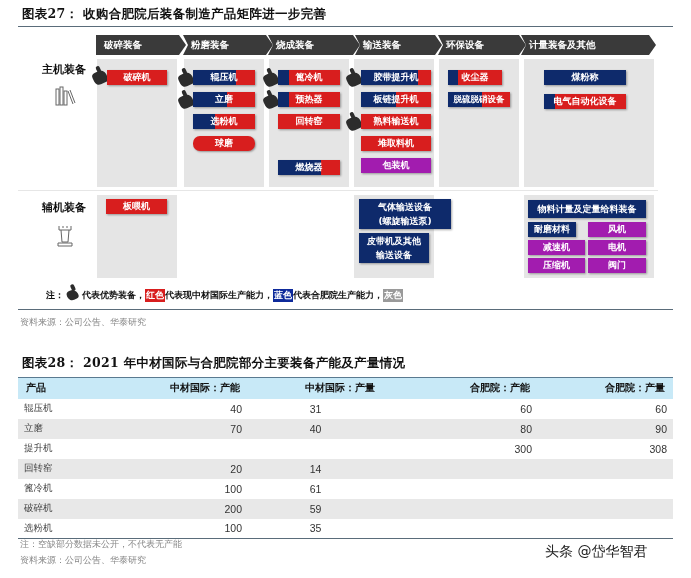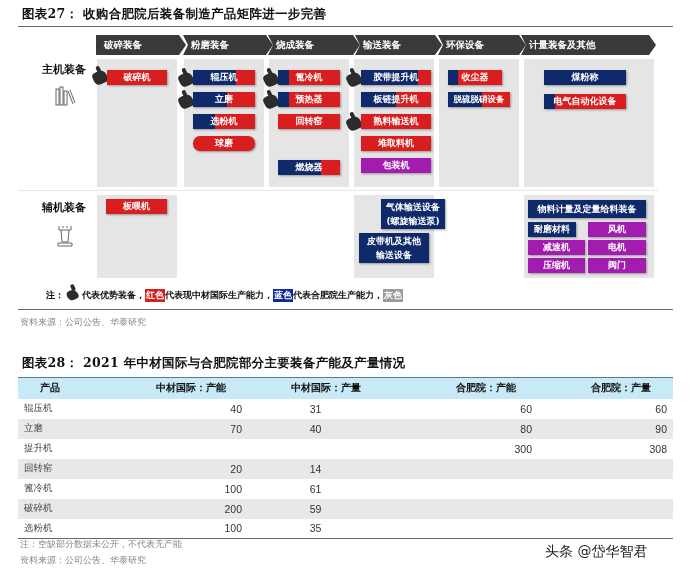--- a/index.html
+++ b/index.html
@@ -36,21 +36,21 @@
     .hand::before {
       content: ""; position: absolute; left: 7px; top: -5px; width: 4px; height: 7px; background: #2c2c2c;
       border-radius: 2px;
     }
     .note { font-size: 9px; font-weight: bold; color: #111; }
     .src { font-size: 9px; color: #888; font-family: "DejaVu Serif", serif; }
     .legend-swatch { padding: 0 1px; color: #fff; }
     
     table.data { position: absolute; left: 18px; top: 377px; width: 655px; border-collapse: collapse; }
     table.data th {
-      background: #c8e9f7; font-size: 10px; font-weight: bold; height: 21px; padding: 0 22px;
+      background: #c8e9f7; font-size: 10px; font-weight: bold; height: 21px; padding: 0 8px;
       font-family: "DejaVu Serif", serif; border-top: 1.5px solid #5a7a90;
     }
     table.data td { font-size: 10.5px; height: 20px; padding: 0 6px; font-family: "Liberation Sans", sans-serif; color: #333; }
     table.data td.name { font-family: "DejaVu Serif", serif; font-size: 9.5px; color: #444; }
     table.data tr:nth-child(even) td { background: #e8e8e8; }
     table.data tbody tr:last-child td { border-bottom: 1.5px solid #5a6c7a; }
     .c1 { text-align: left; width: 110px; }
     .c2 { text-align: right; width: 120px; }
     .c3 { text-align: right; width: 135px; }
     .c4 { text-align: right; width: 155px; }
@@ -133,21 +133,21 @@
 <div class="abs box gray" style="left:361px; top:158px; width:70px;">包装机</div>
 
 <div class="abs box" style="left:448px; top:70px; width:54px; background:linear-gradient(90deg,#0e2a6b 0 18%,#d81e1e 18% 100%);">收尘器</div>
 <div class="abs box" style="left:448px; top:92px; width:62px; background:linear-gradient(90deg,#0e2a6b 0 55%,#d81e1e 55% 100%); font-size:8.5px;">脱硫脱硝设备</div>
 
 <div class="abs box blue" style="left:544px; top:70px; width:82px;">煤粉称</div>
 <div class="abs box" style="left:544px; top:94px; width:82px; background:linear-gradient(90deg,#0e2a6b 0 13%,#d81e1e 13% 100%);">电气自动化设备</div>
 
 <div class="abs box red" style="left:106px; top:199px; width:61px;">板喂机</div>
 
-<div class="abs blue" style="left:359px; top:199px; width:64px; height:30px; color:#fff; font-size:9px; font-weight:bold; text-align:center; line-height:14px; padding-top:1px; box-shadow:1px 1px 2px rgba(0,0,0,0.35);margin-left:22px;">
+<div class="abs blue" style="left:359px; top:199px; width:92px; height:30px; color:#fff; font-size:9px; font-weight:bold; text-align:center; line-height:14px; padding-top:1px; box-shadow:1px 1px 2px rgba(0,0,0,0.35);">
   <div>气体输送设备</div>
   <div>(螺旋输送泵)</div>
 </div>
 <div class="abs blue" style="left:359px; top:233px; width:70px; height:30px; color:#fff; font-size:9px; font-weight:bold; text-align:center; line-height:14px; padding-top:1px; box-shadow:1px 1px 2px rgba(0,0,0,0.35);">
   <div>皮带机及其他</div>
   <div>输送设备</div>
 </div>
 
 <div class="abs box blue" style="left:528px; top:200px; width:118px; height:18px; line-height:18px;">物料计量及定量给料装备</div>
 <div class="abs box blue" style="left:528px; top:222px; width:48px;">耐磨材料</div>

